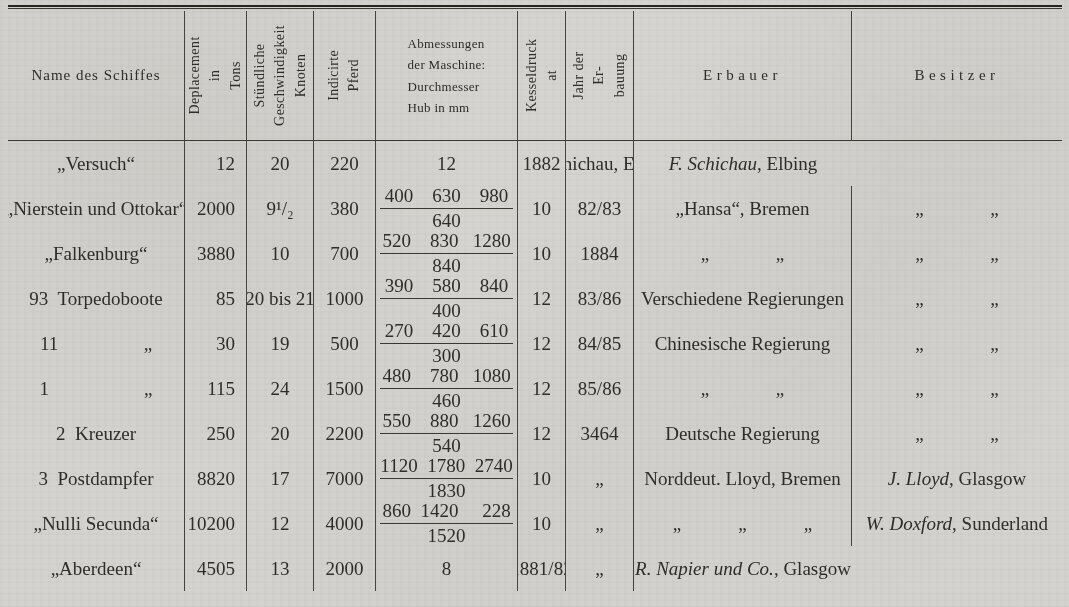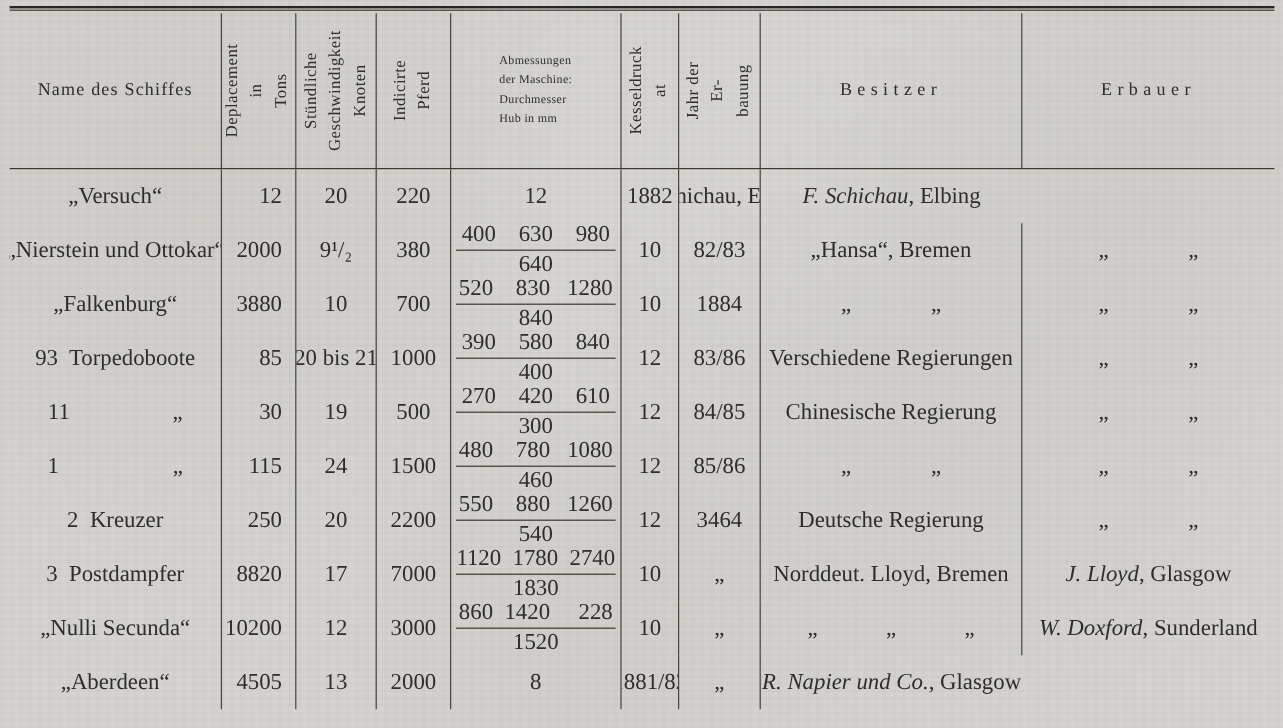--- a/index.html
+++ b/index.html
@@ -31,21 +31,21 @@
     height:130px; border-bottom:1.4px solid #3a382f; margin-top:2px;
   }
   .hcell {
     display:flex; align-items:center; justify-content:center;
     border-right:1.2px solid #45443c; overflow:visible;
     font-size:15px; letter-spacing:1px; text-align:center;
   }
   .hcell:last-child { border-right:none; }
   .vert { transform:rotate(-90deg); white-space:pre-line; text-align:center;
           font-size:14px; line-height:1.45; letter-spacing:.4px; }
-  .dims-header { white-space:pre-line; text-align:left; font-size:10px;
+  .dims-header { white-space:pre-line; text-align:left; font-size:13px;
           line-height:1.62; letter-spacing:.3px; }
   .wide-ls { letter-spacing:4.5px; }
   .tbody .trow {
     display:grid; grid-template-columns:var(--cols); height:45px;
     font-size:19px;
   }
   .cell {
     display:flex; align-items:center; justify-content:center;
     border-right:1.2px solid #45443c; white-space:pre; overflow:hidden;
   }
@@ -91,24 +91,24 @@
     </div>
     <div class="hcell">
       <span class="vert">Kesseldruck
 at</span>
     </div>
     <div class="hcell">
       <span class="vert">Jahr der Er-
 bauung</span>
     </div>
     <div class="hcell wide-ls">
+      <span>Erbauer</span>
+    </div>
+    <div class="hcell wide-ls">
       <span>Besitzer</span>
-    </div>
-    <div class="hcell wide-ls">
-      <span>Erbauer</span>
     </div>
   </div>
 
   <div class="tbody">
   <div class="trow">
     <div class="cell"><span>„Versuch“</span></div>
     <div class="cell num-right"><span>12</span></div>
     <div class="cell"><span>20</span></div>
     <div class="cell"><span>220</span></div>
     <div class="cell"><span>12</span></div>
@@ -235,21 +235,21 @@
     <div class="cell"><span>Norddeut. Lloyd, Bremen</span></div>
     <div class="cell">
       <span class="erb-em">J. Lloyd</span><span>, Glasgow</span>
     </div>
   </div>
 
   <div class="trow">
     <div class="cell"><span>„Nulli Secunda“</span></div>
     <div class="cell num-right"><span>10200</span></div>
     <div class="cell"><span>12</span></div>
-    <div class="cell"><span>3000</span></div>
+    <div class="cell"><span>4000</span></div>
     <div class="cell dims">
       <span class="dims-top">860  1420     228</span>
       <span class="dims-bottom">1520</span>
     </div>
     <div class="cell"><span>10</span></div>
     <div class="cell"><span>„</span></div>
     <div class="cell"><span>„            „            „</span></div>
     <div class="cell">
       <span class="erb-em">W. Doxford</span><span>, Sunderland</span>
     </div>

